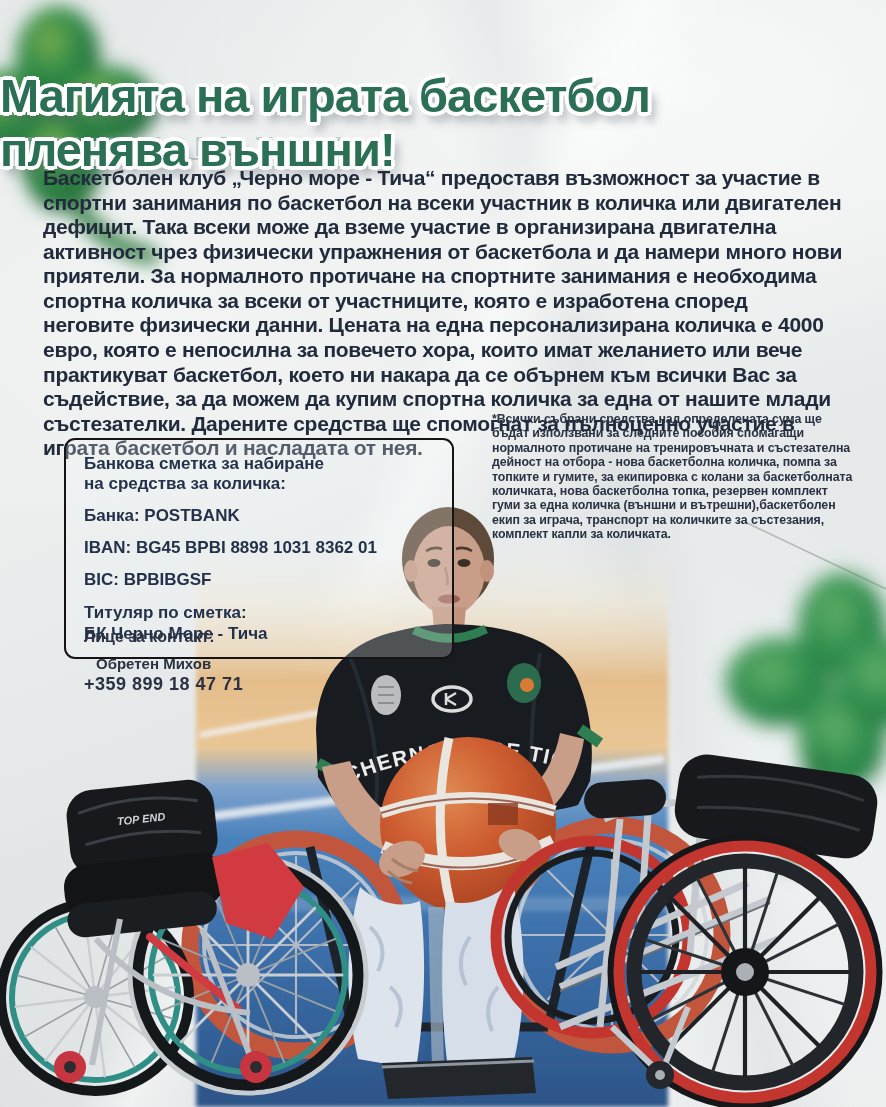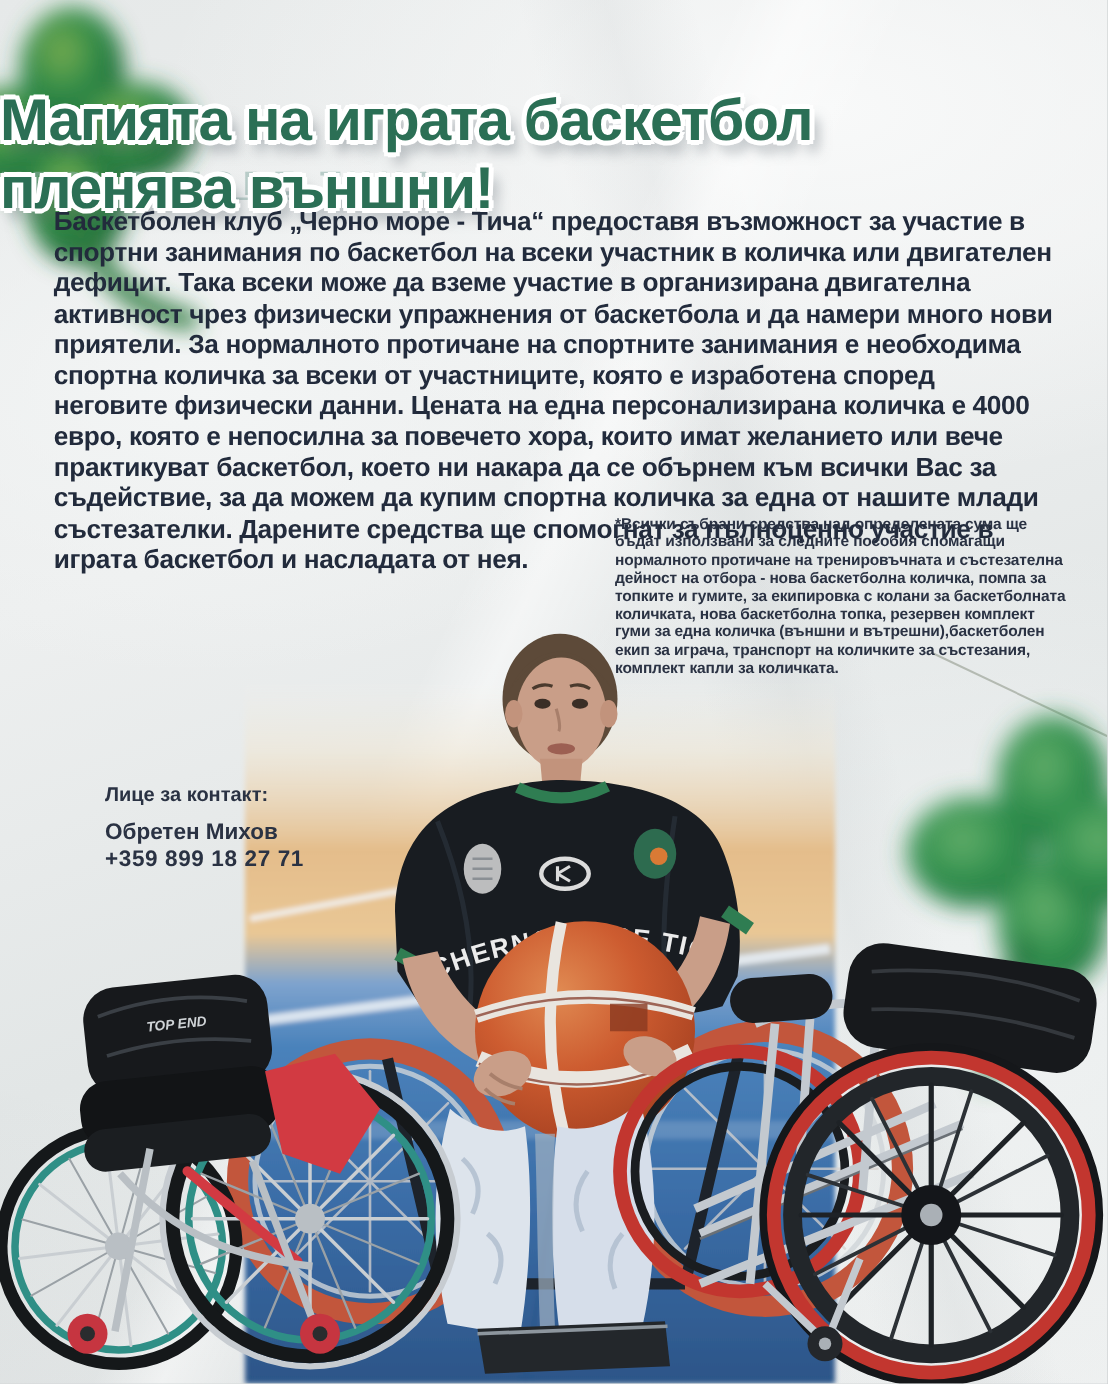--- a/index.html
+++ b/index.html
@@ -46,21 +46,21 @@
   }
   .bank-box .h{font-size:17px;font-weight:bold;line-height:1.18;}
   .bank-box .d{font-size:17px;font-weight:bold;margin-top:12px;white-space:nowrap;}
   .bank-box .holder{margin-top:12px;font-size:17px;font-weight:bold;line-height:1.25;}
   .disclaimer{
     position:absolute;left:492px;top:412px;width:366px;z-index:3;
     color:#2a3243;font-size:12.4px;line-height:1.16;font-weight:bold;letter-spacing:-.1px;
   }
   .contact{position:absolute;left:84px;top:628px;z-index:3;color:#2a3243;}
   .contact .label{font-size:16px;font-weight:600;margin-bottom:8px;}
-  .contact .name{font-size:18px;font-weight:bold;line-height:1.3;}
+  .contact .name{font-size:15px;font-weight:bold;line-height:1.3;margin-left:12px;}
   .contact .phone{font-size:18px;font-weight:bold;letter-spacing:.5px;}
   .clover-tl{position:absolute;left:-34px;top:-6px;z-index:0;}
   .photo{position:absolute;left:0;top:467px;width:886px;height:640px;z-index:1;}
 </style>
 </head>
 <body>
 
 <div class="poster">
 
   <svg class="clover-tl" width="270" height="310" viewBox="0 0 270 310">
@@ -85,27 +85,38 @@
 
   <div class="watermark">ЧЕРНО МОРЕ ТИЧА</div>
 
   <h1 class="title">
     <span>Магията на играта баскетбол</span><br>
     <span>пленява външни!</span>
   </h1>
 
   <p class="intro">Баскетболен клуб „Черно море - Тича“ предоставя възможност за участие в спортни занимания по баскетбол на всеки участник в количка или двигателен дефицит. Така всеки може да вземе участие в организирана двигателна активност чрез физически упражнения от баскетбола и да намери много нови приятели. За нормалното протичане на спортните занимания е необходима спортна количка за всеки от участниците, която е изработена според неговите физически данни. Цената на една персонализирана количка е 4000 евро, която е непосилна за повечето хора, които имат желанието или вече практикуват баскетбол, което ни накара да се обърнем към всички Вас за съдействие, за да можем да купим спортна количка за една от нашите млади състезателки. Дарените средства ще спомогнат за пълноценно участие в играта баскетбол и насладата от нея.</p>
 
+  <div class="bank-box">
+    <div class="h">Банкова сметка за набиране</div>
+    <div class="h">на средства за количка:</div>
+    <div class="d">Банка: POSTBANK</div>
+    <div class="d">IBAN: BG45 BPBI 8898 1031 8362 01</div>
+    <div class="d">BIC: BPBIBGSF</div>
+    <div class="holder">
+      <div>Титуляр по сметка:</div>
+      <div>БК Черно Море - Тича</div>
+    </div>
+  </div>
 
   <div class="disclaimer">*Всички събрани средства над определената сума ще бъдат използвани за следните пособия спомагащи нормалното протичане на тренировъчната и състезателна дейност на отбора -  нова баскетболна количка, помпа за топките и гумите, за екипировка с колани за баскетболната количката, нова баскетболна топка, резервен комплект гуми за една количка (външни и вътрешни),баскетболен екип за играча, транспорт на количките за състезания, комплект капли за количката.</div>
 
   <div class="contact">
     <div class="label">Лице за контакт:</div>
     <div class="name">Обретен Михов</div>
-    <div class="phone">+359 899 18 27 71</div>
+    <div class="phone">+359 899 18 47 71</div>
   </div>
 
   <svg class="photo" viewBox="0 0 886 640">
     <defs>
       <filter id="blurB" x="-40%" y="-40%" width="180%" height="180%">
           <feGaussianBlur stdDeviation="10"></feGaussianBlur>
         </filter>
       <filter id="blurC" x="-20%" y="-20%" width="140%" height="140%">
           <feGaussianBlur stdDeviation="2.2"></feGaussianBlur>
         </filter>

